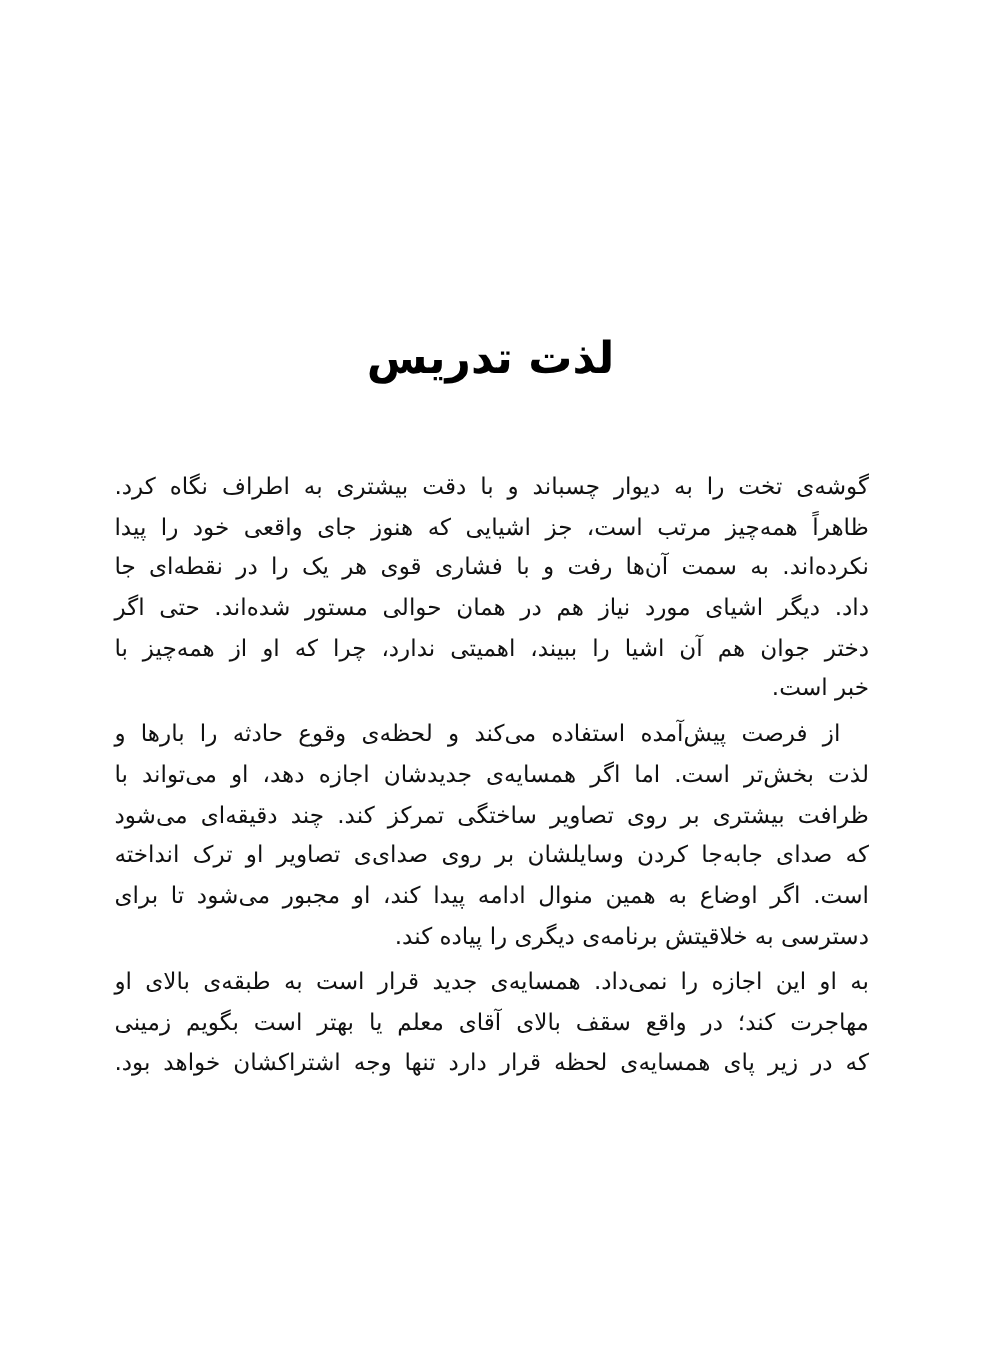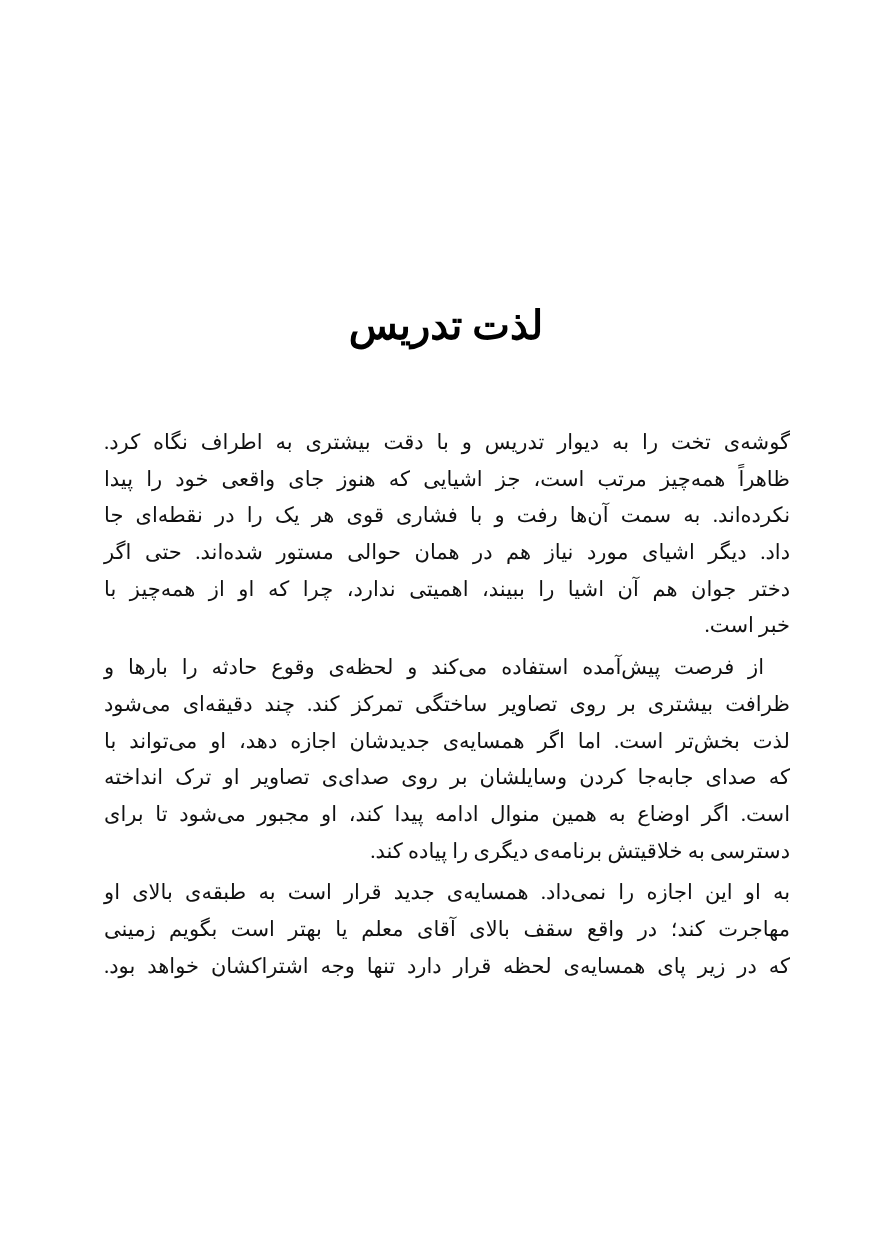--- a/index.html
+++ b/index.html
@@ -15,21 +15,20 @@
       font-family: "DejaVu Sans", "Liberation Sans", sans-serif;
       color: #111111;
     }
     .page {
       position: absolute;
       left: 0;
       top: 0;
       width: 718px;
       height: 1246px;
       background: #ffffff;
-      font-family: Liberation Serif, serif;
     }
     .chapter-title {
       position: absolute;
       top: 296px;
       left: 0;
       width: 892px;
       text-align: center;
       font-size: 40px;
       font-weight: bold;
       line-height: 60px;
@@ -66,32 +65,32 @@
   </style>
 </head>
 <body>
 
 <div class="page">
   <h1 class="chapter-title">لذت تدریس</h1>
 
   <div class="body-text">
 
     <p class="paragraph">
-      <span class="line">گوشه‌ی تخت را به دیوار تدریس و با دقت بیشتری به اطراف نگاه کرد.</span>
+      <span class="line">گوشه‌ی تخت را به دیوار چسباند و با دقت بیشتری به اطراف نگاه کرد.</span>
       <span class="line">ظاهراً همه‌چیز مرتب است، جز اشیایی که هنوز جای واقعی خود را پیدا</span>
       <span class="line">نکرده‌اند. به سمت آن‌ها رفت و با فشاری قوی هر یک را در نقطه‌ای جا</span>
       <span class="line">داد. دیگر اشیای مورد نیاز هم در همان حوالی مستور شده‌اند. حتی اگر</span>
       <span class="line">دختر جوان هم آن اشیا را ببیند، اهمیتی ندارد، چرا که او از همه‌چیز با</span>
       <span class="line last">خبر است.</span>
     </p>
 
     <p class="paragraph">
       <span class="line indent">از فرصت پیش‌آمده استفاده می‌کند و لحظه‌ی وقوع حادثه را بارها و</span>
+      <span class="line">لذت بخش‌تر است. اما اگر همسایه‌ی جدیدشان اجازه دهد، او می‌تواند با</span>
       <span class="line">ظرافت بیشتری بر روی تصاویر ساختگی تمرکز کند. چند دقیقه‌ای می‌شود</span>
-      <span class="line">لذت بخش‌تر است. اما اگر همسایه‌ی جدیدشان اجازه دهد، او می‌تواند با</span>
       <span class="line">که صدای جابه‌جا کردن وسایلشان بر روی صدای‌ی تصاویر او ترک انداخته</span>
       <span class="line">است. اگر اوضاع به همین منوال ادامه پیدا کند، او مجبور می‌شود تا برای</span>
       <span class="line last">دسترسی به خلاقیتش برنامه‌ی دیگری را پیاده کند.</span>
     </p>
 
     <p class="paragraph">
       <span class="line">به او این اجازه را نمی‌داد. همسایه‌ی جدید قرار است به طبقه‌ی بالای او</span>
       <span class="line">مهاجرت کند؛ در واقع سقف بالای آقای معلم یا بهتر است بگویم زمینی</span>
       <span class="line">که در زیر پای همسایه‌ی لحظه قرار دارد تنها وجه اشتراکشان خواهد بود.</span>
     </p>

